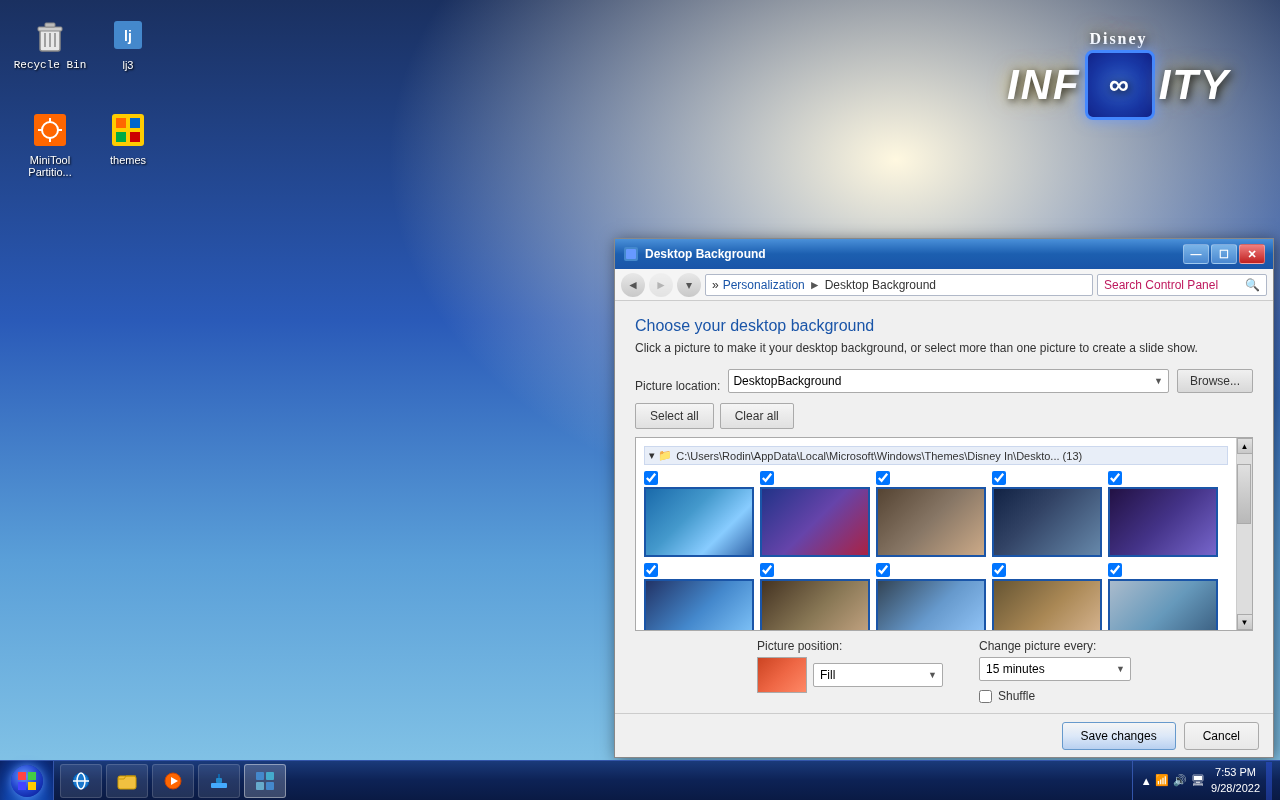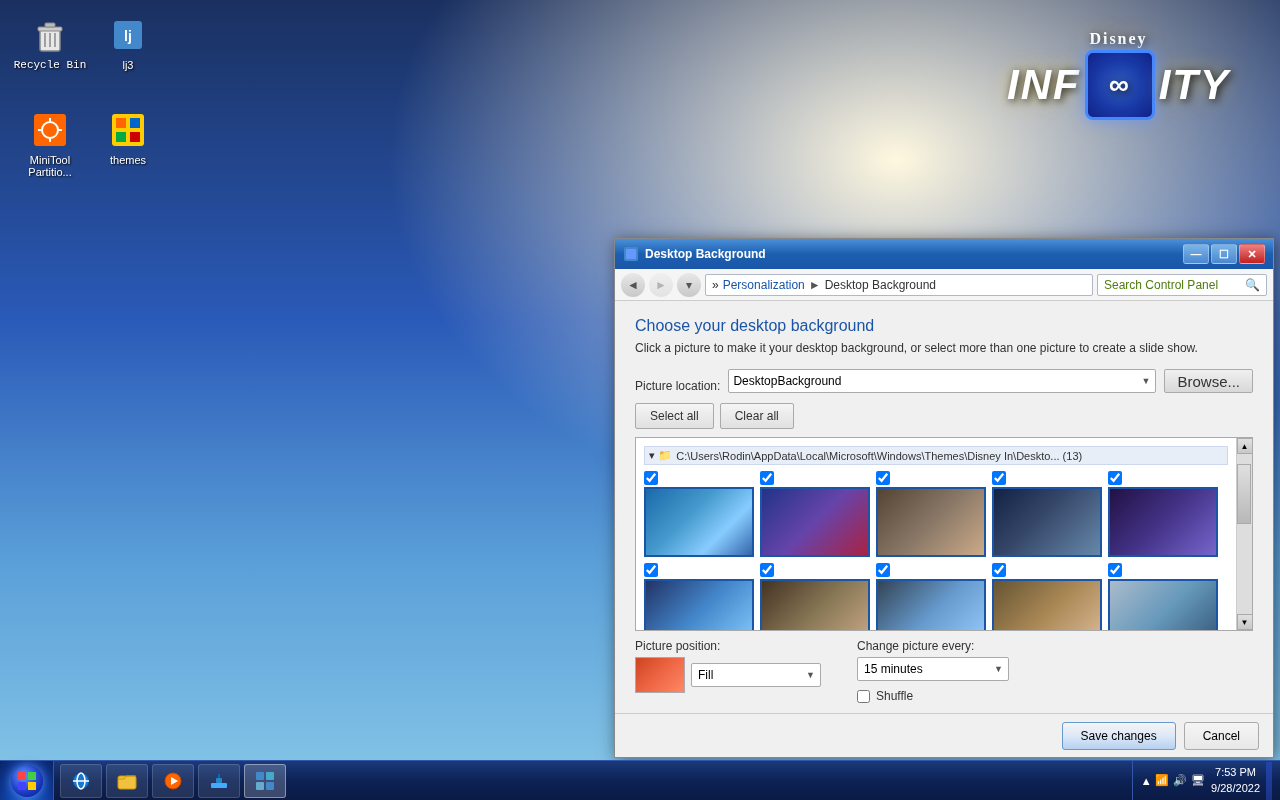--- a/index.html
+++ b/index.html
@@ -340,21 +340,21 @@
       color: #555;
       pointer-events: none;
     }
     .browse-btn {
       height: 24px;
       padding: 0 12px;
       background: linear-gradient(180deg, #f0f0f0, #d8d8d8);
       border: 1px solid #aaa;
       border-radius: 2px;
       cursor: pointer;
-      font-size: 15px;
+      font-size: 12px;
       color: #333;
     }
 
     
     .select-row {
       display: flex;
       gap: 0;
       margin-bottom: 8px;
     }
     .select-btn {
@@ -475,20 +475,21 @@
       top: 10px;
       left: 0;
     }
 
     
     .bottom-options {
       padding: 8px 0 0;
       display: flex;
       gap: 36px;
       align-items: flex-start;
+      justify-content: center;
     }
     .option-group {
       display: flex;
       flex-direction: column;
       gap: 4px;
     }
     .option-label {
       font-size: 12px;
       color: #333;
     }
@@ -683,21 +684,21 @@
       <button class="nav-btn">◄</button>
       <button class="nav-btn" disabled="">►</button>
       <button class="nav-btn">▾</button>
       <div class="breadcrumb-bar">
         <span>»</span>
         <span style="cursor:pointer;color:#1a55a8;">Personalization</span>
         <span style="color:#555;">►</span>
         <span>Desktop Background</span>
       </div>
       <div class="search-box">
-        <span style="color:#4d7c0f;">Search Control Panel</span>
+        <span style="color:#be185d;">Search Control Panel</span>
         <span style="margin-left:auto;color:#888;">🔍</span>
       </div>
     </div>
 
     <div class="dialog-content">
       <div class="dialog-title">Choose your desktop background</div>
       <div class="dialog-subtitle">Click a picture to make it your desktop background, or select more than one picture to create a slide show.</div>
 
       <div class="location-row">
         <span class="location-label">Picture location:</span>

